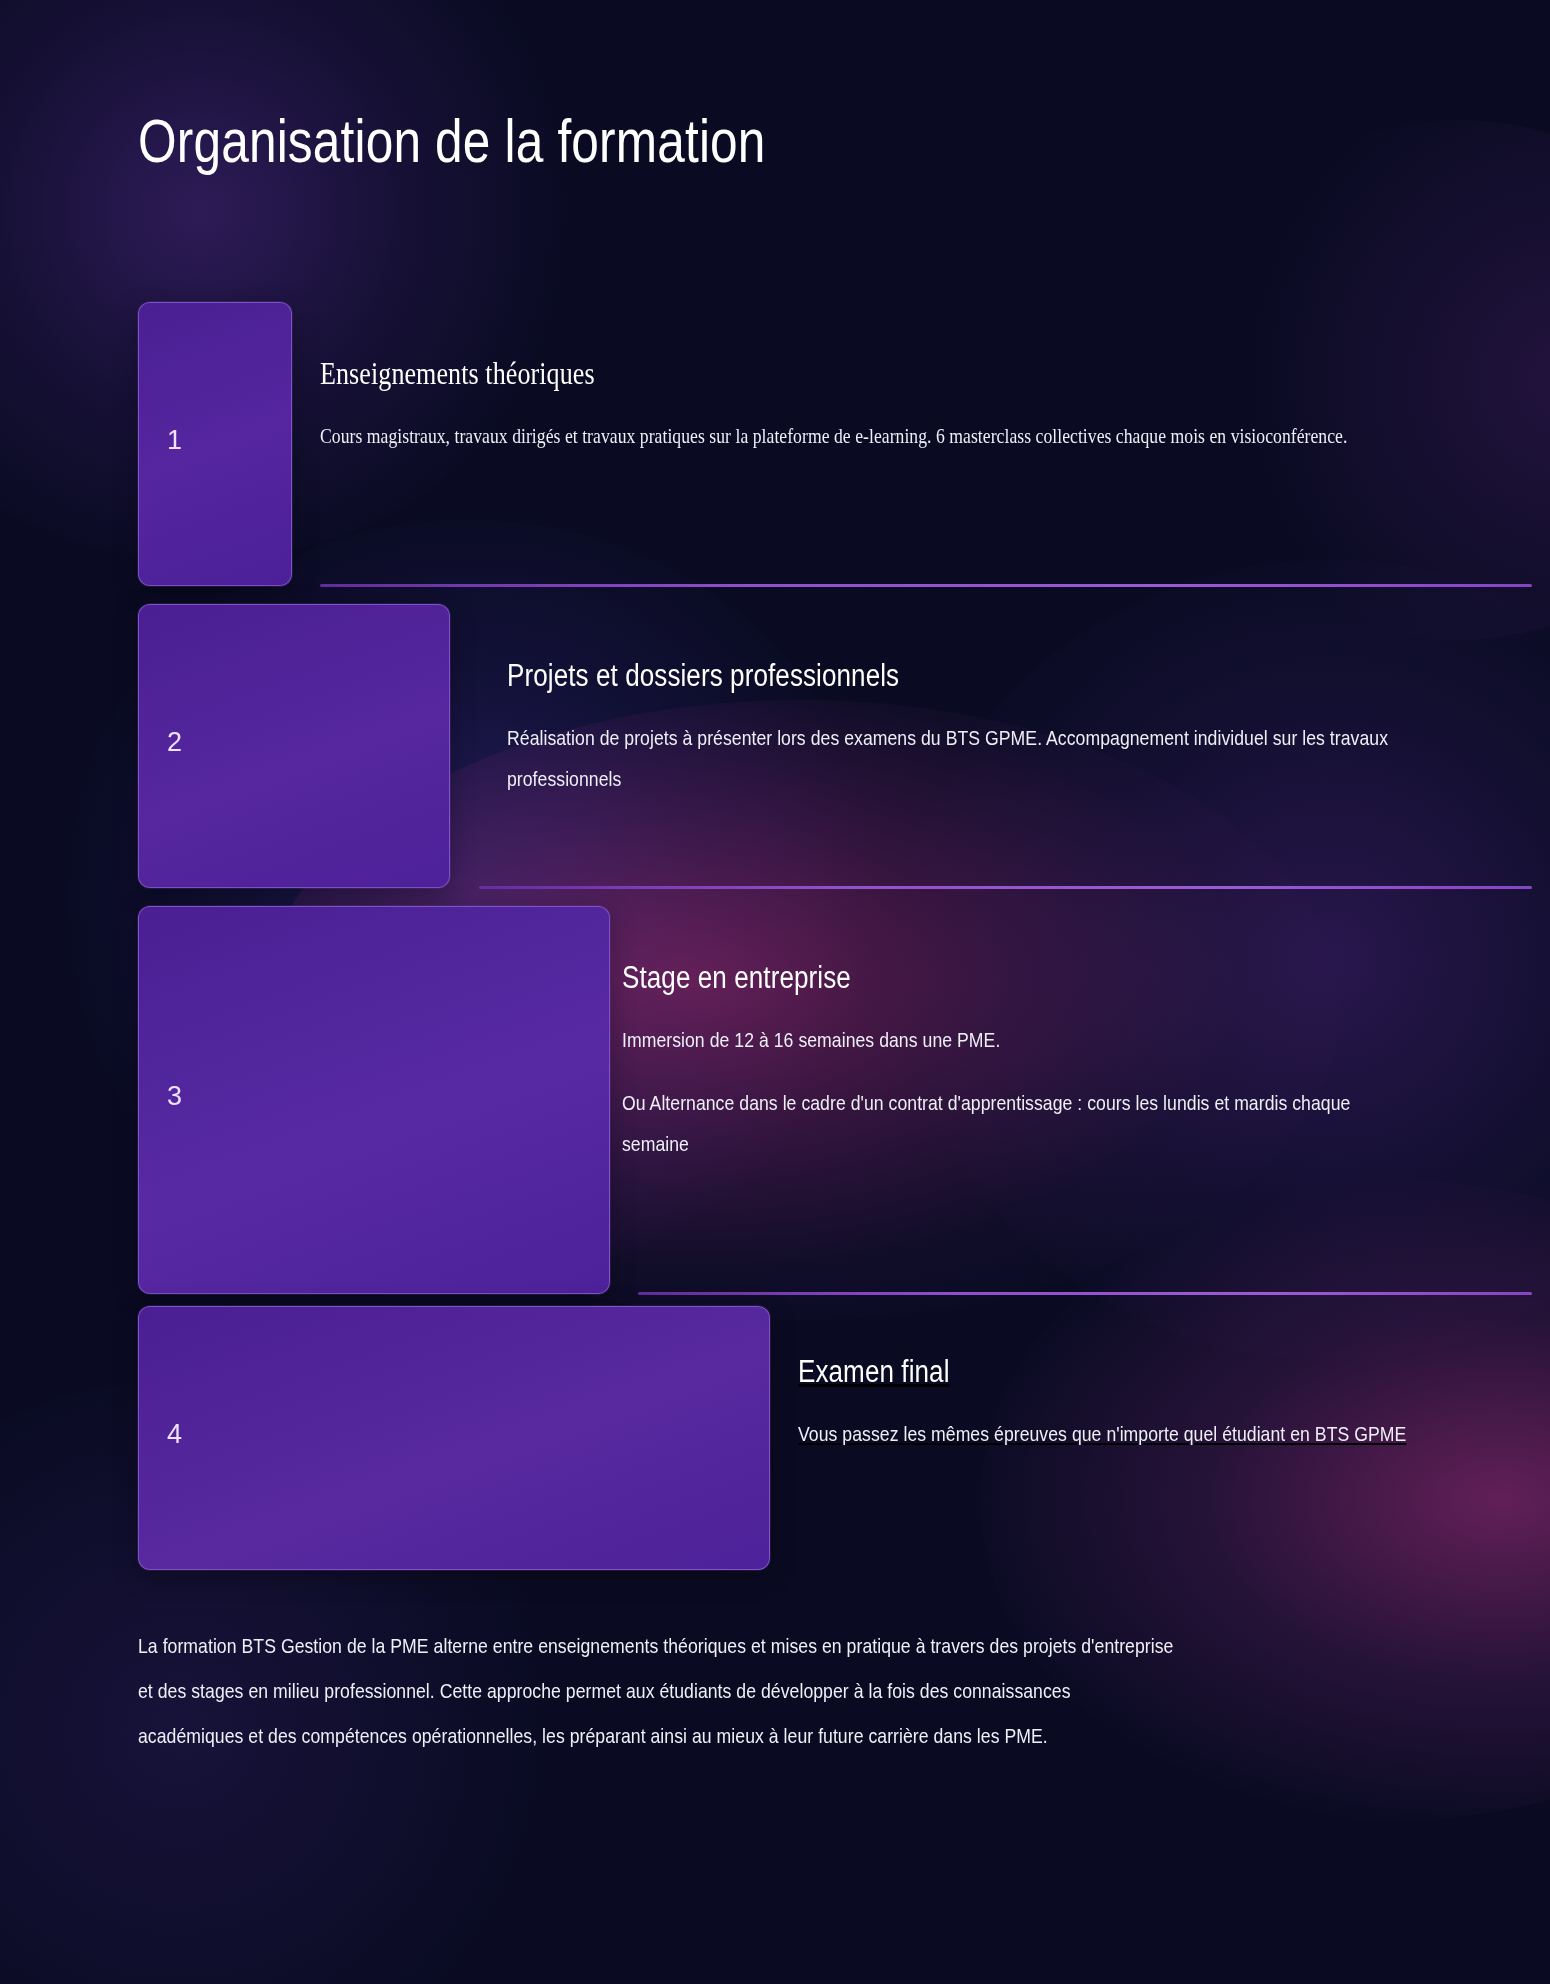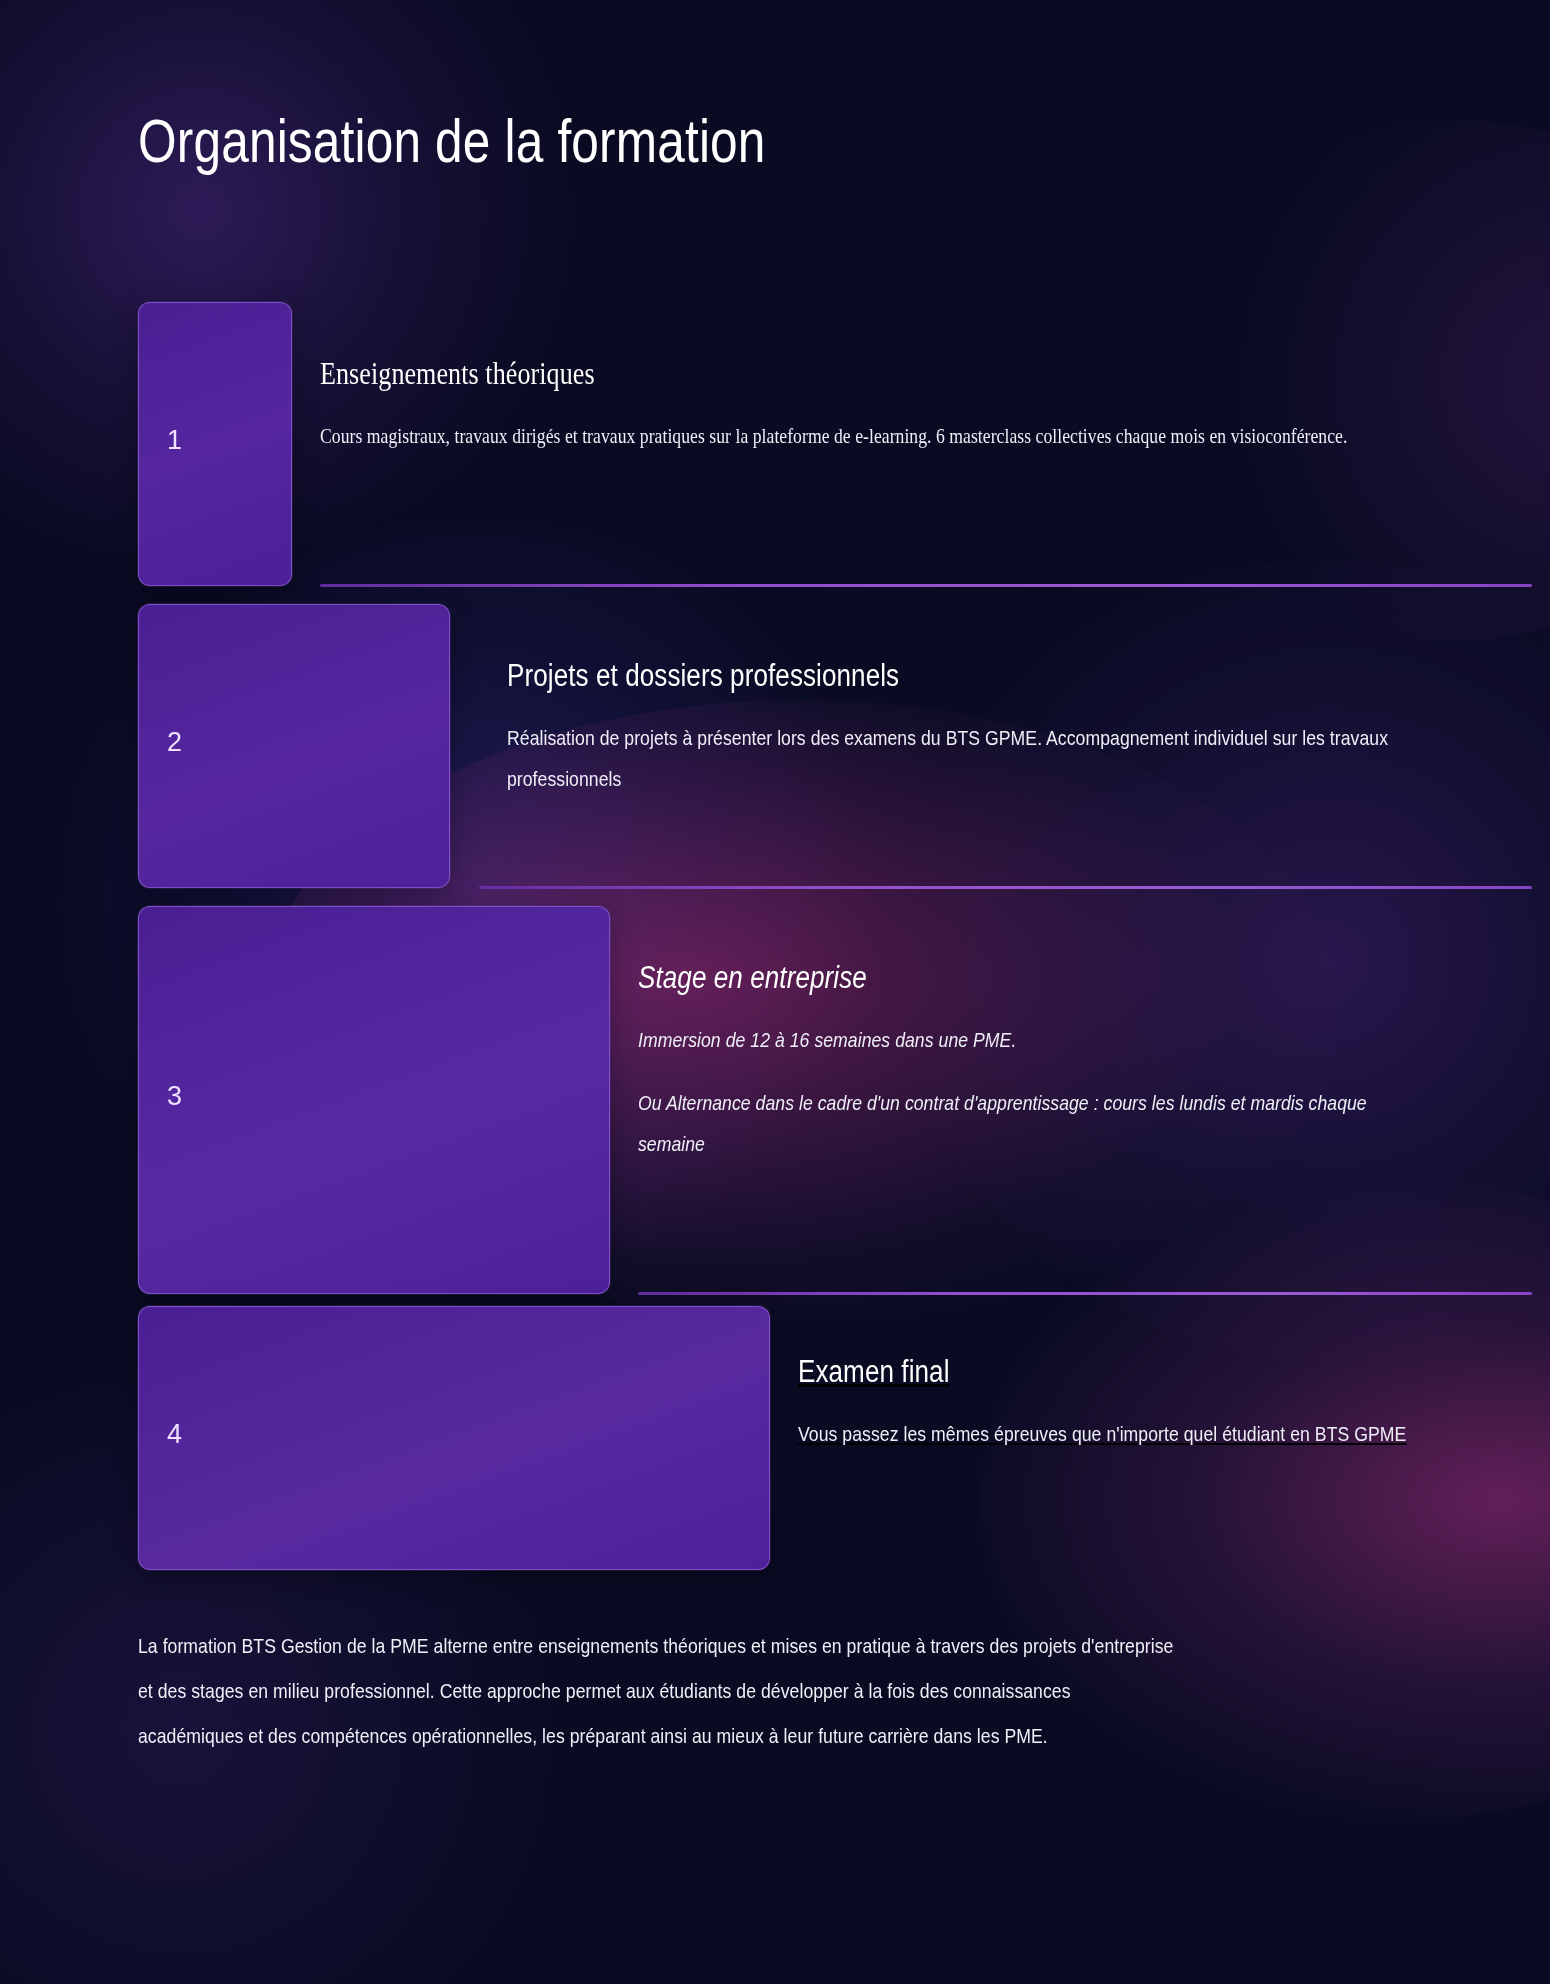--- a/index.html
+++ b/index.html
@@ -131,21 +131,21 @@
       <div class="heading">Projets et dossiers professionnels</div>
       <div class="para" style="margin-top:24px;width:119%;">Réalisation de projets  à présenter lors des examens du BTS GPME. Accompagnement individuel sur les travaux professionnels</div>
     </div>
     <div class="rule" style="left:341px;top:282px;width:1053px;"></div>
   </div>
 
   <div class="step" style="left:138px;top:906px;">
     <div class="card" style="width:470px;height:386px;background:linear-gradient(160deg,#4a1f93 0%,#572aa3 55%,#4d2199 100%);">
       <div class="num" style="bottom:170px;">3</div>
     </div>
-    <div class="body" style="left:500px;top:54px;width:780px;font-style:italic;">
+    <div class="body" style="left:484px;top:54px;width:780px;">
       <div class="heading">Stage en entreprise</div>
       <div class="para" style="margin-top:24px;width:119%;">Immersion de 12 à 16 semaines dans une PME.</div>
       <div class="para" style="margin-top:22px;width:119%;">Ou Alternance dans le cadre d'un contrat d'apprentissage : cours les lundis et mardis chaque semaine</div>
     </div>
     <div class="rule" style="left:500px;top:386px;width:894px;"></div>
   </div>
 
   <div class="step" style="left:138px;top:1306px;">
     <div class="card" style="width:630px;height:262px;background:linear-gradient(160deg,#4a1f93 0%,#58299f 55%,#4d2199 100%);">
       <div class="num" style="bottom:108px;">4</div>

